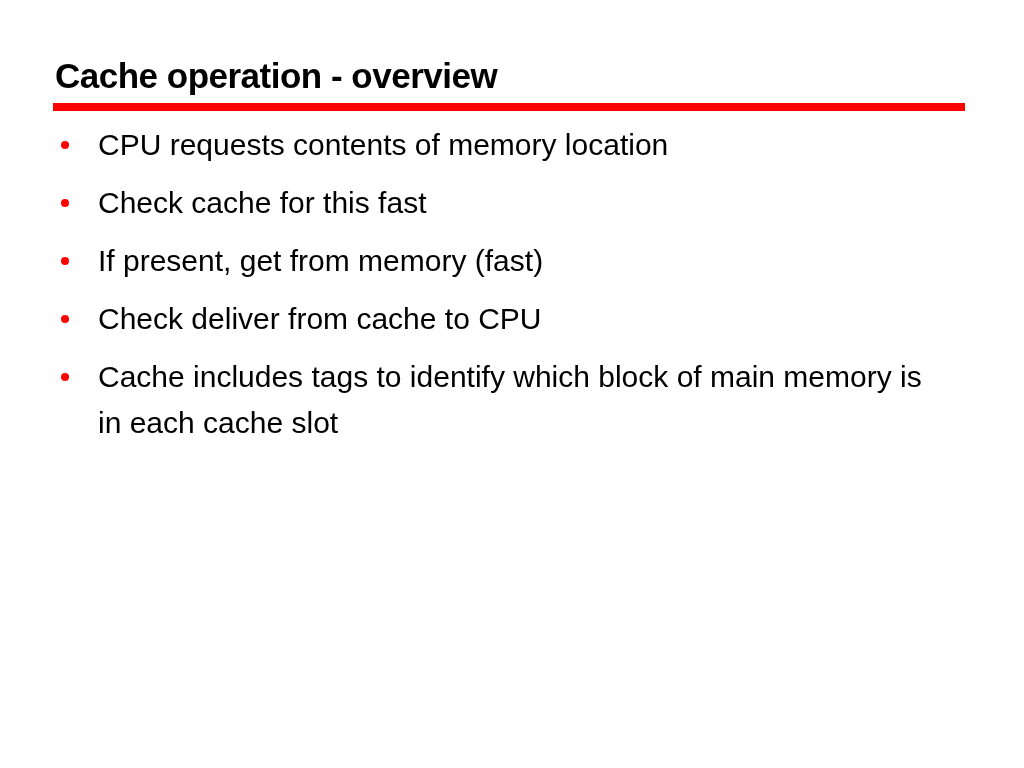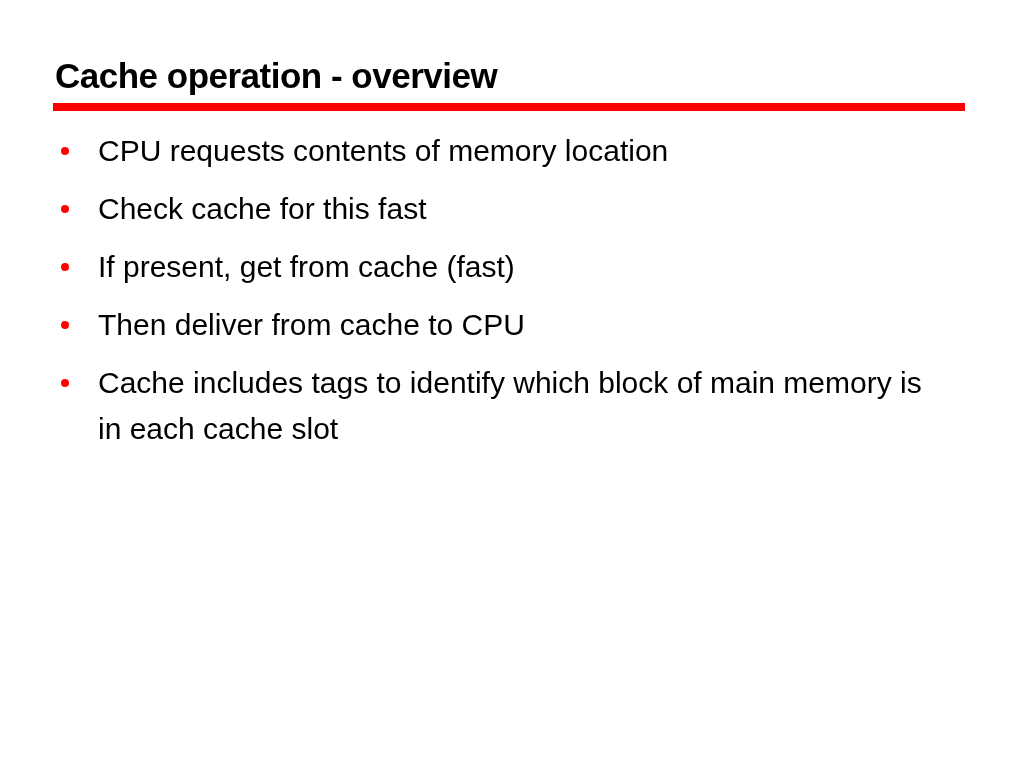--- a/index.html
+++ b/index.html
@@ -44,21 +44,21 @@
     top: 103px;
     width: 912px;
     height: 8px;
     background: #FF0000;
   }
 
   
   .bullet-list {
     position: absolute;
     left: 53px;
-    top: 128px;
+    top: 122px;
     width: 900px;
   }
 
   .bullet-item {
     position: relative;
     padding-left: 45px;
     margin-bottom: 12px;
     font-size: 30px;
     line-height: 46px;
     color: #000000;
@@ -99,27 +99,27 @@
       <span class="bullet-text">CPU requests contents of memory location</span>
     </div>
 
     <div class="bullet-item">
       <span class="bullet-dot"></span>
       <span class="bullet-text">Check cache for this fast</span>
     </div>
 
     <div class="bullet-item">
       <span class="bullet-dot"></span>
-      <span class="bullet-text">If present, get from cache (fast)</span>
+      <span class="bullet-text">If present, get from memory (fast)</span>
     </div>
 
 
     <div class="bullet-item">
       <span class="bullet-dot"></span>
-      <span class="bullet-text">Then deliver from cache to CPU</span>
+      <span class="bullet-text">Check deliver from cache to CPU</span>
     </div>
 
     <div class="bullet-item">
       <span class="bullet-dot"></span>
       <span class="bullet-text">Cache includes tags to identify which block of main memory is in each cache slot</span>
     </div>
 
   </div>
 </div>
 

